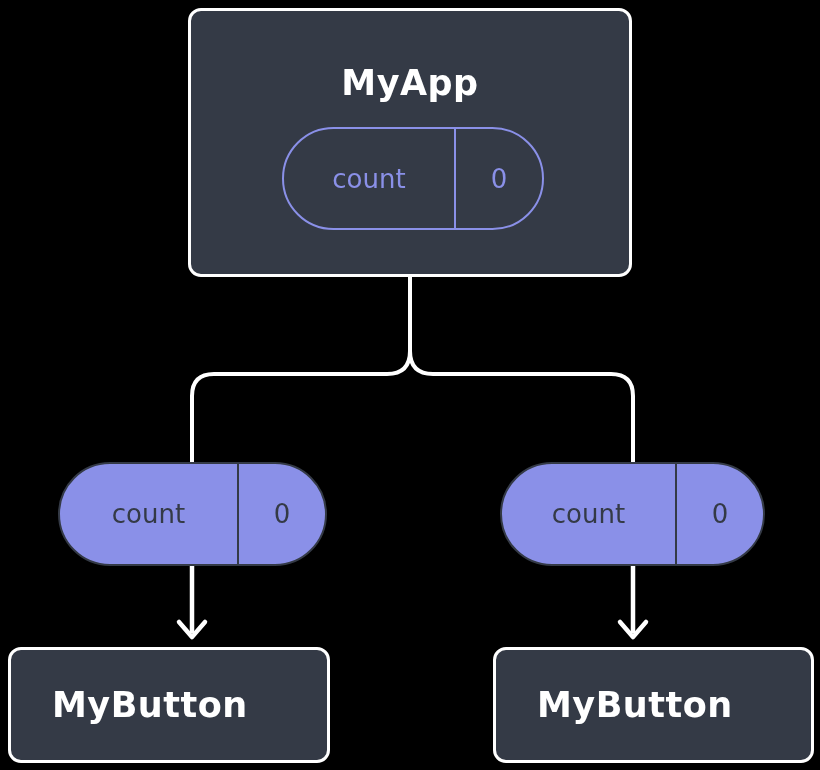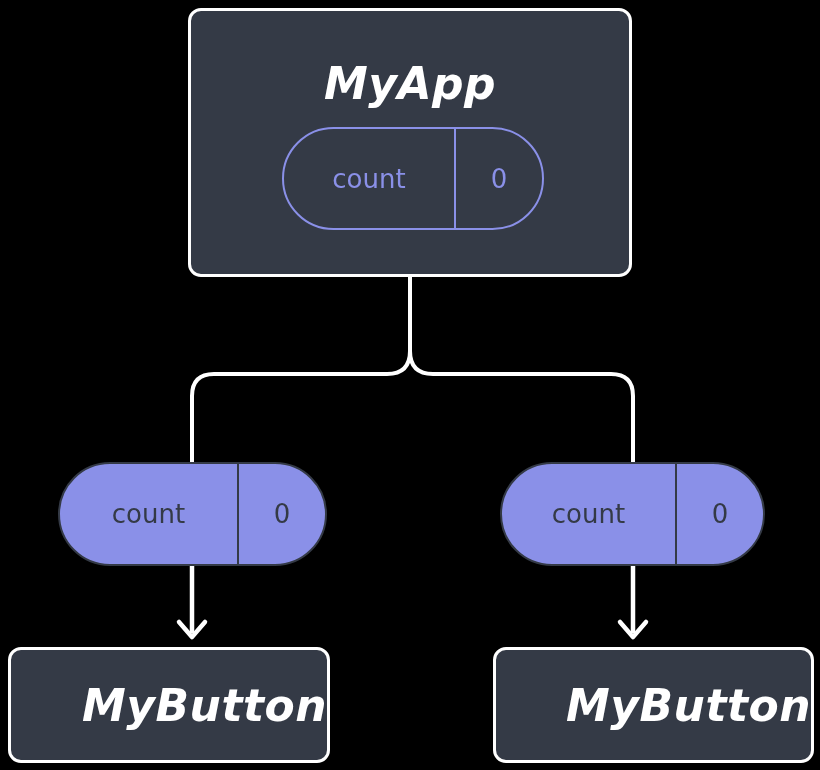--- a/index.html
+++ b/index.html
@@ -50,34 +50,33 @@
     background: var(--node-fill);
     border: 3.5px solid var(--node-border);
     border-radius: 13px;
   }
   .node-root { left: 188px; top: 8px; width: 444px; height: 269px; }
   .node-leaf-left  { left: 8px;   top: 647px; width: 322px; height: 116px; }
   .node-leaf-right { left: 493px; top: 647px; width: 321px; height: 116px; }
   .node-title {
     color: var(--text-light);
     font-weight: bold;
-    font-size: 44px;
+    font-size: 35px;
     letter-spacing: 0.5px;
     text-align: center;
     white-space: nowrap;
-    font-style: italic;
   }
   .root-title {
     position: absolute;
     left: 0; right: 0; top: 46px;
     height: 52px;
     display: flex; align-items: center; justify-content: center;
   }
   .node-leaf-left, .node-leaf-right {
-    display: flex; align-items: center; justify-content: flex-end; padding-left: 41px;
+    display: flex; align-items: center; justify-content: flex-start; padding-left: 41px;
   }
   .pill {
     position: absolute;
     display: flex;
     align-items: stretch;
     border-radius: 999px;
     font-size: 26px;
     overflow: hidden;
   }
   .pill-cell {

